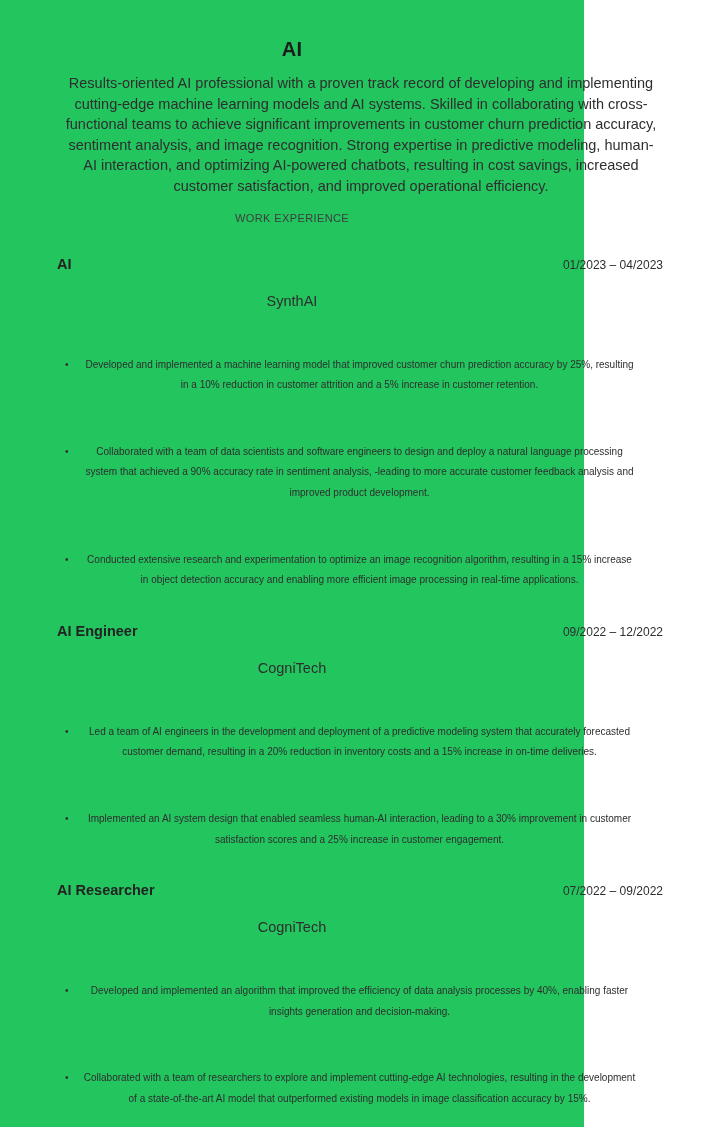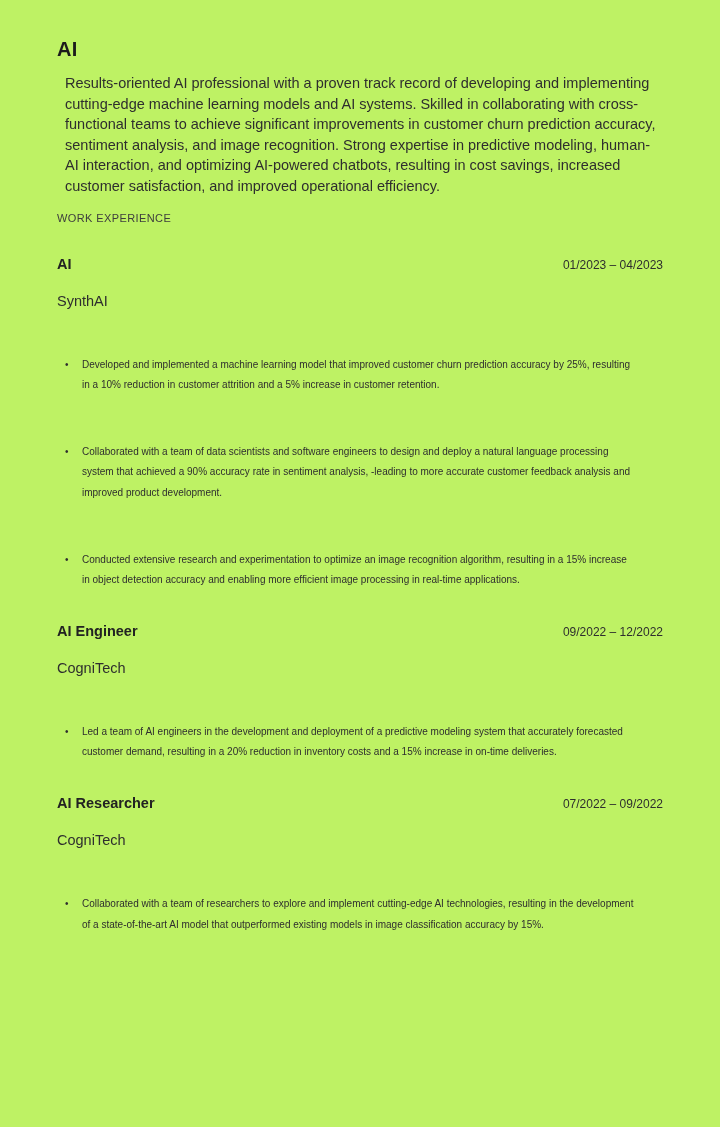--- a/index.html
+++ b/index.html
@@ -10,24 +10,25 @@
   body {
     width: 720px;
     height: 1127px;
     overflow: hidden;
     font-family: "Liberation Sans", sans-serif;
     color: #2e2e2e;
     -webkit-font-smoothing: antialiased;
   }
   .page {
     box-sizing: border-box;
-    width: 720px;
+    width: 584px;
     height: 1127px;
     padding: 38px 57px 0 57px;
-    background: #bef264;
+    background: #22c55e;
+    text-align: center;
   }
   .doc-title {
     font-size: 20px;
     font-weight: bold;
     color: #1c1c1c;
     letter-spacing: 0.2px;
     margin: 0 0 12px 0;
   }
   .summary {
     font-size: 14.5px;
@@ -118,27 +119,29 @@
   </section>
 
   <section class="job">
     <div class="job-header">
       <span class="job-title">AI Engineer</span>
       <span class="job-dates">09/2022 – 12/2022</span>
     </div>
     <div class="job-company">CogniTech</div>
     <ul class="bullets">
       <li>Led a team of AI engineers in the development and deployment of a predictive modeling system that accurately forecasted customer demand, resulting in a 20% reduction in inventory costs and a 15% increase in on-time deliveries.</li>
+      <li>Implemented an AI system design that enabled seamless human-AI interaction, leading to a 30% improvement in customer satisfaction scores and a 25% increase in customer engagement.</li>
     </ul>
   </section>
 
   <section class="job">
     <div class="job-header">
       <span class="job-title">AI Researcher</span>
       <span class="job-dates">07/2022 – 09/2022</span>
     </div>
     <div class="job-company">CogniTech</div>
     <ul class="bullets">
+      <li>Developed and implemented an algorithm that improved the efficiency of data analysis processes by 40%, enabling faster insights generation and decision-making.</li>
       <li>Collaborated with a team of researchers to explore and implement cutting-edge AI technologies, resulting in the development of a state-of-the-art AI model that outperformed existing models in image classification accuracy by 15%.</li>
     </ul>
   </section>
 
 </div>
 
 </body></html>

